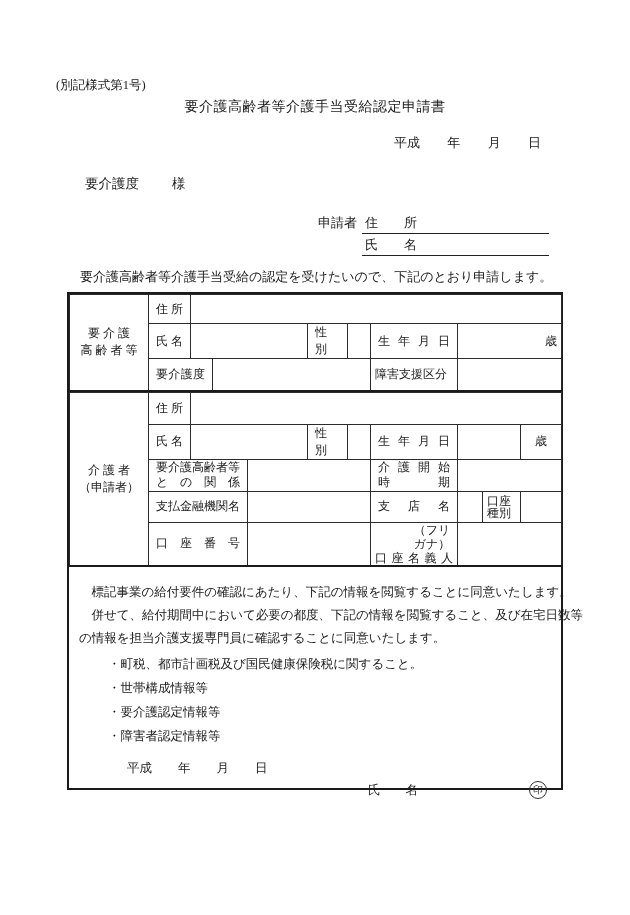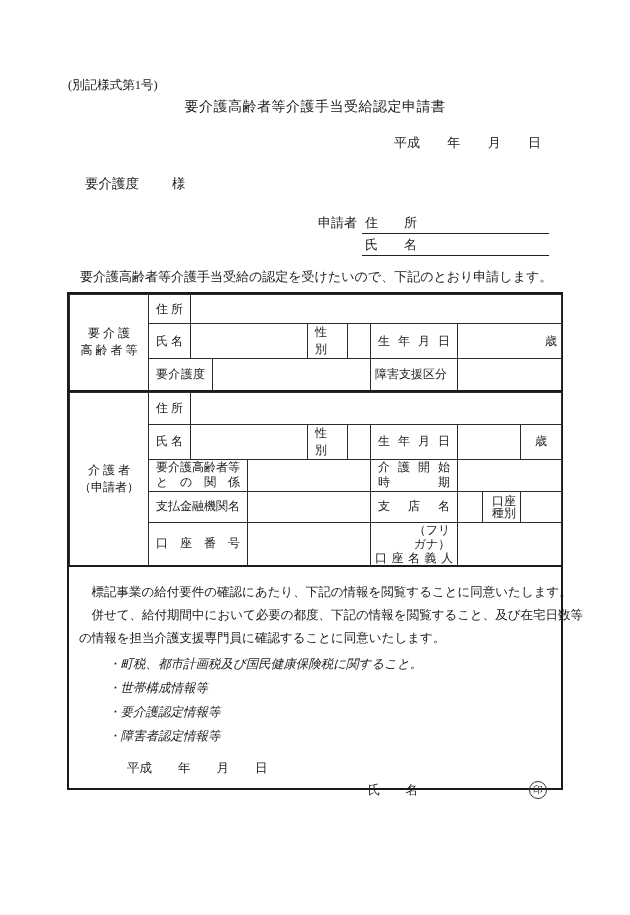--- a/index.html
+++ b/index.html
@@ -7,21 +7,21 @@
   .page {
     position: relative;
     width: 630px;
     height: 915px;
     background: #ffffff;
     color: #1a1a1a;
     font-family: "Liberation Serif", "DejaVu Serif", serif;
     overflow: hidden;
   }
   .abs { position: absolute; }
-  .form-note { left: 68px; top: 77px; font-size: 12.5px; font-family: Liberation Serif, serif; }
+  .form-note { left: 56px; top: 77px; font-size: 12.5px; font-family: Liberation Serif, serif; }
   .doc-title { left: 0; right: 0; top: 98px; text-align: center; font-size: 14px; letter-spacing: 0.5px; }
   .date-top { left: 394px; top: 134px; width: 147px; display: flex; justify-content: space-between; font-size: 13px; }
   .addressee { left: 85px; top: 175px; font-size: 13.5px; }
   .addressee .honorific { margin-left: 33px; }
   .applicant { left: 318px; top: 212px; display: flex; font-size: 13px; }
   .app-label { margin-right: 5px; padding-top: 2px; }
   .app-line { width: 187px; height: 22px; border-bottom: 1px solid #222; padding-left: 3px; line-height: 21px; }
   .intro { left: 67px; top: 268px; font-size: 13px; white-space: nowrap; }
 
   .formbox {
@@ -30,32 +30,32 @@
     border: 2px solid #1a1a1a;
     display: flex; flex-direction: column;
   }
   table.grid { border-collapse: collapse; table-layout: fixed; width: 100%; }
   table.grid td { border: 1px solid #2b2b2b; font-size: 12px; padding: 0 4px; vertical-align: middle; overflow: hidden; }
   table.t1, table.t2 { border-bottom: 2px solid #1a1a1a; }
   td.seclabel { text-align: center; font-size: 12.5px; padding: 0 4px; }
   td.seclabel div { line-height: 17px; }
   .jl { text-align: justify; text-align-last: justify; padding: 0 7px !important; }
   .jl div { text-align: justify; text-align-last: justify; line-height: 15px; }
-  td.small { font-size: 10.5px; line-height: 12px; text-align: right; padding: 0 2px; margin-left: 48px; }
+  td.small { font-size: 10.5px; line-height: 12px; text-align: left; padding: 0 2px; margin-left: 48px; }
   td.holder { font-size: 11px; line-height: 14px; padding: 0 4px; }
   td.holder .furi { text-align: center; text-align-last: center; margin-left: 36px; }
   td.holder .hname { text-align: justify; text-align-last: justify; }
   td.age-right { text-align: right; padding-right: 10px; }
   td.age-bottom { vertical-align: bottom; text-align: center; padding-bottom: 3px; }
   tr.h29 td { height: 29px; } tr.h33 td { height: 33px; } tr.h32 td { height: 32px; }
   tr.h28 td { height: 28px; } tr.h31 td { height: 31px; } tr.h30 td { height: 30px; }
 
   .consent { flex: 1; position: relative; padding: 14px 8px 0 10px; font-size: 12.5px; line-height: 23px; }
   .consent .para { white-space: nowrap; }
-  .bullet { padding-left: 29px; line-height: 24px; white-space: nowrap; font-style: italic; }
+  .bullet { padding-left: 29px; line-height: 24px; white-space: nowrap; }
   .bullet.first { margin-top: 2px; }
   .date-row { margin: 9px 0 0 48px; display: flex; gap: 26px; font-size: 12.5px; }
   .name-row { position: absolute; top: 212px; left: 299px; right: 14px; display: flex; justify-content: space-between; align-items: center; }
   .seal {
     width: 18px; height: 18px;
     border: 1px solid #333; border-radius: 50%;
     font-size: 10px; line-height: 16px; text-align: center;
     color: #333;
   }
 </style>

